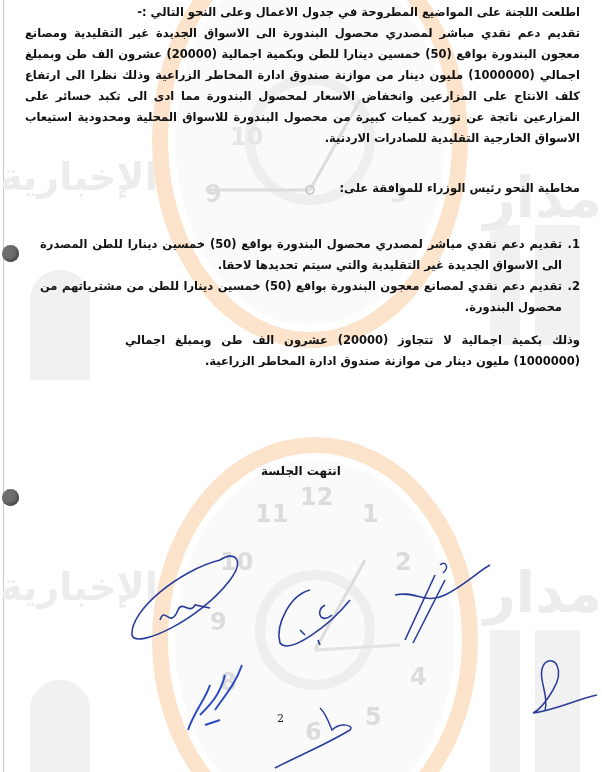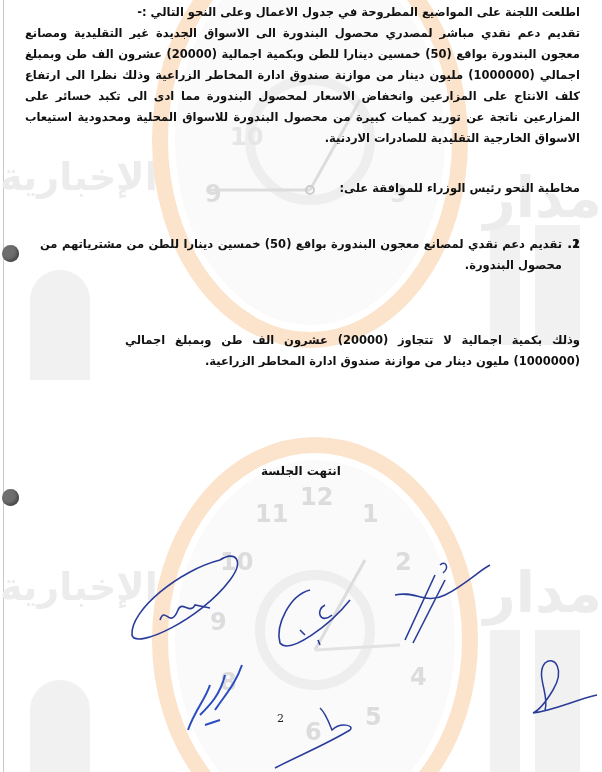--- a/index.html
+++ b/index.html
@@ -91,20 +91,21 @@
     <div>تقديم دعم نقدي مباشر لمصدري محصول البندورة الى الاسواق الجديدة غير التقليدية ومصانع معجون البندورة بواقع (50) خمسين دينارا للطن وبكمية اجمالية (20000) عشرون الف طن وبمبلغ اجمالي (1000000) مليون دينار من موازنة صندوق ادارة المخاطر الزراعية وذلك نظرا الى ارتفاع كلف الانتاج على المزارعين وانخفاض الاسعار لمحصول البندورة مما ادى الى تكبد خسائر على المزارعين ناتجة عن توريد كميات كبيرة من محصول البندورة للاسواق المحلية ومحدودية استيعاب الاسواق الخارجية التقليدية للصادرات الاردنية.</div>
   </div>
 
   <div class="txt p2">
     <div>مخاطبة النحو رئيس الوزراء للموافقة على:</div>
   </div>
 
   <div class="txt list">
     <div class="item">
       <span class="num">1.</span>
+      <span>تقديم دعم نقدي مباشر لمصدري محصول البندورة بواقع (50) خمسين دينارا للطن المصدرة الى الاسواق الجديدة غير التقليدية والتي سيتم تحديدها لاحقا.</span>
     </div>
     <div class="item">
       <span class="num">2.</span>
       <span>تقديم دعم نقدي لمصانع معجون البندورة بواقع (50) خمسين دينارا للطن من مشترياتهم من محصول البندورة.</span>
     </div>
   </div>
 
   <div class="txt p3">وذلك بكمية اجمالية لا تتجاوز (20000) عشرون الف طن وبمبلغ اجمالي (1000000) مليون دينار من موازنة صندوق ادارة المخاطر الزراعية.</div>
 
   <div class="txt endnote">انتهت الجلسة</div>

